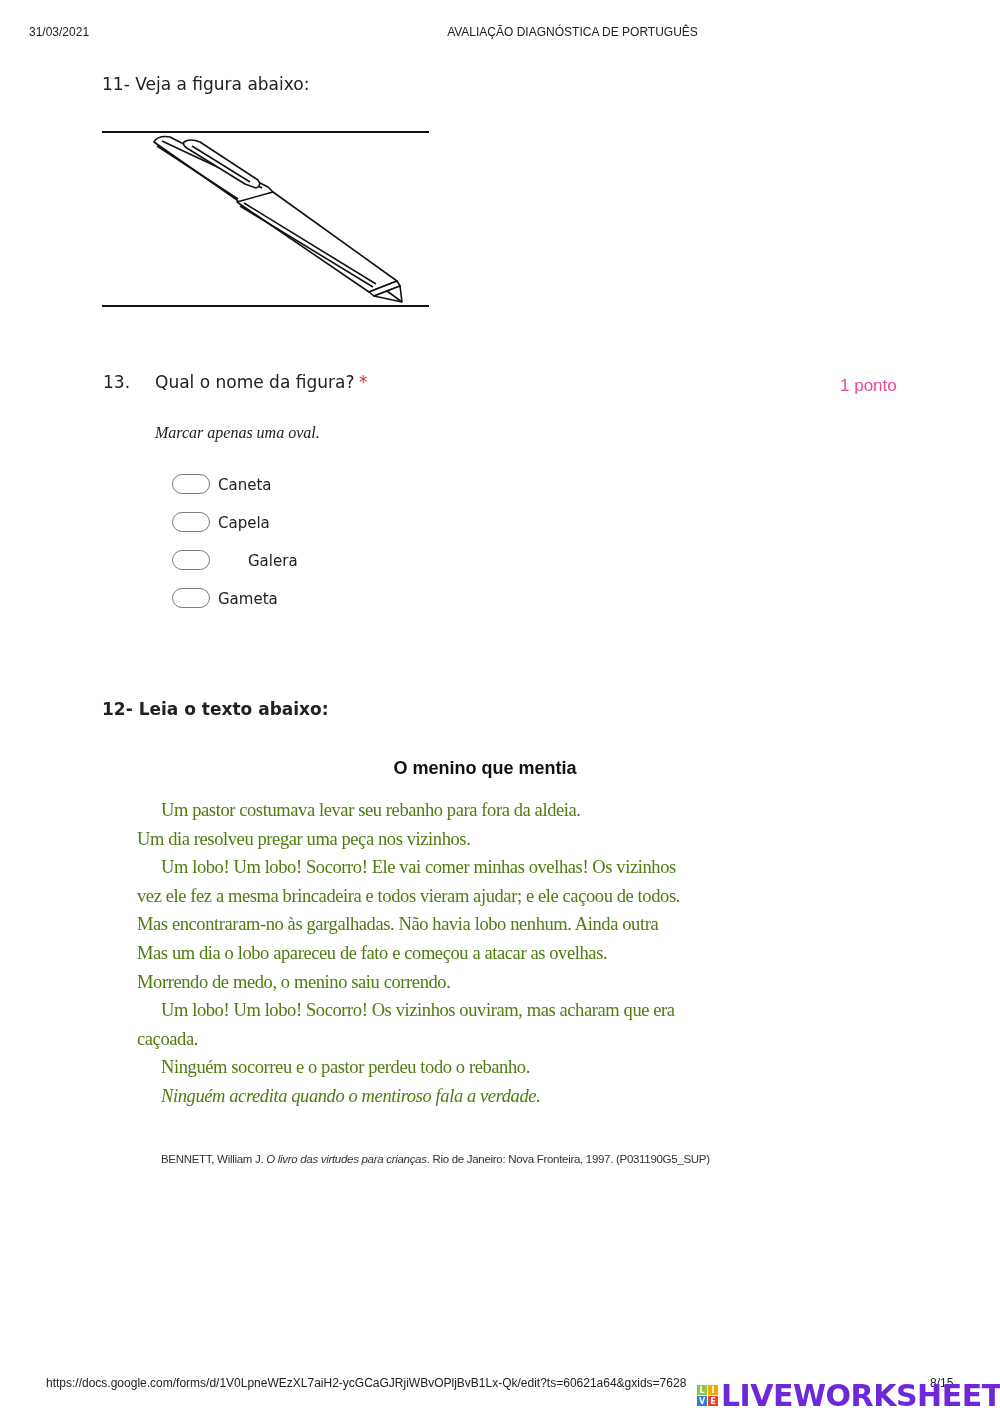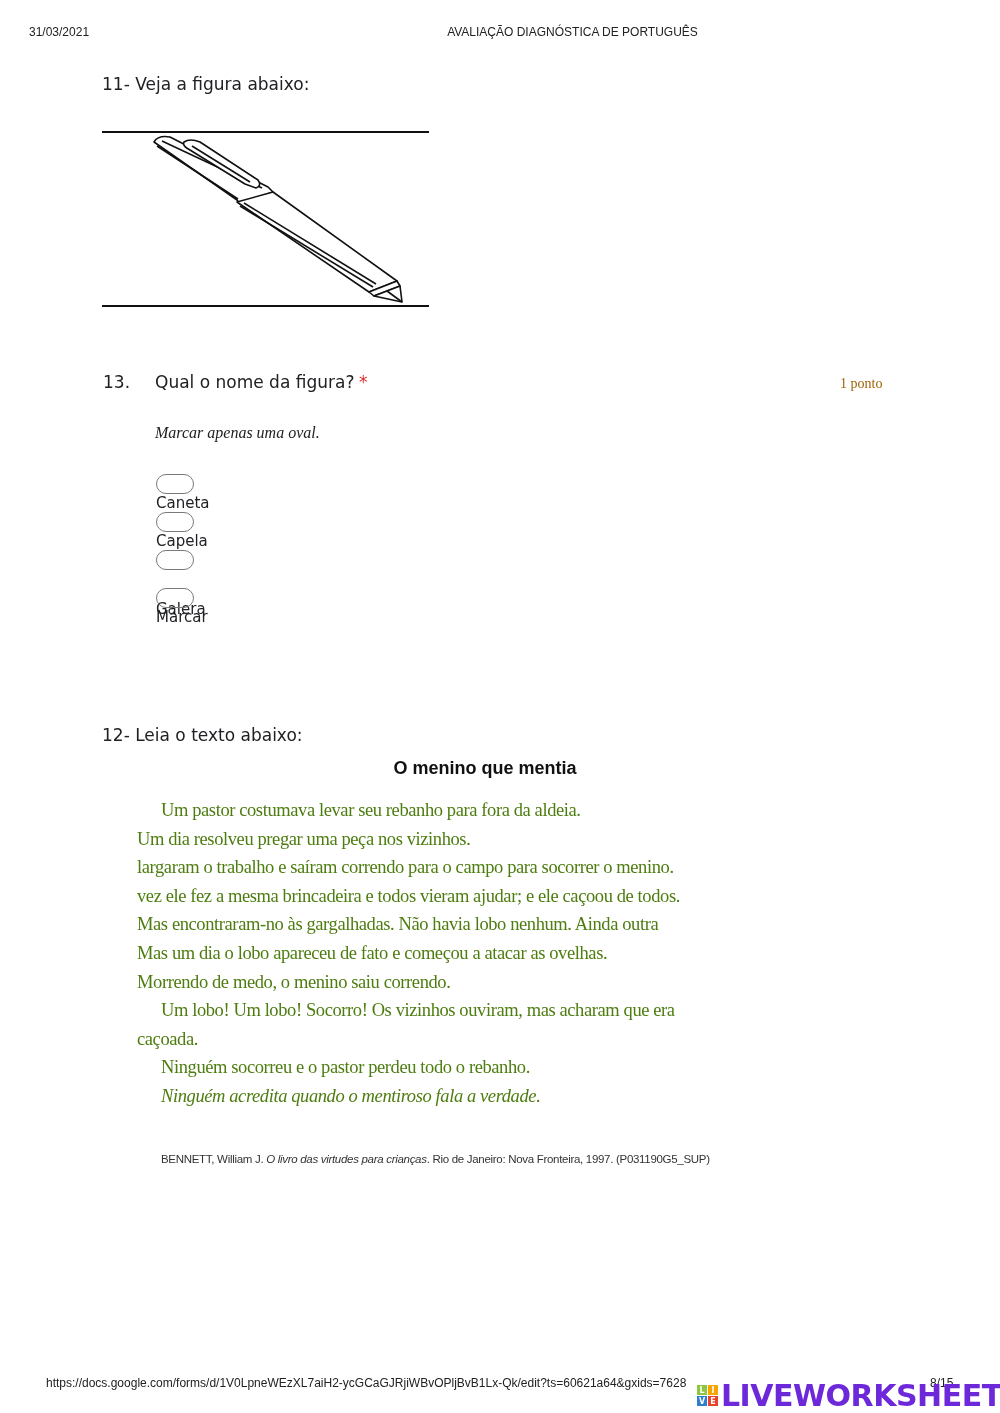--- a/index.html
+++ b/index.html
@@ -7,23 +7,23 @@
          font-family:"Liberation Sans", sans-serif; color:#202124; }
   .abs { position:absolute; }
   .hdr { font-size:12px; color:#222; top:25px; }
   .h-date { left:29px; }
   .h-title { left:0; width:1145px; text-align:center; }
   .section-title { font-family:"DejaVu Sans", sans-serif; font-size:17px; color:#202124; }
   .rule { background:#111; height:1.5px; }
   .qnum { font-family:"DejaVu Sans", sans-serif; font-size:17px; }
   .qtext { font-family:"DejaVu Sans", sans-serif; font-size:17px; }
   .req { color:#d93025; }
-  .points { font-size:14px; color:#a16207;font-family:Liberation Serif, serif; }
+  .points { font-size:17px; color:#ec4899; }
   .hint { font-family:Liberation Serif, serif; font-size:16px; font-style:italic; color:#202124; }
-  .opt { position:absolute; left:156px; display:flex; align-items:flex-start; cursor:pointer;flex-direction:column; }
+  .opt { position:absolute; left:172px; display:flex; align-items:flex-end; cursor:pointer; }
   .oval { width:38px; height:20px; border:1.5px solid #7a7a7a; border-radius:11px; box-sizing:border-box; margin-right:8px; }
   .opt-label { font-family:"DejaVu Sans", sans-serif; font-size:15px; color:#202124; }
   .story-title { font-family:"Liberation Sans", sans-serif; font-weight:bold; font-size:18px; color:#111; left:0; width:970px; text-align:center; top:758px; }
   .story { position:absolute; left:137px; top:796px; width:700px; font-family:Liberation Serif, serif;
            font-size:18.5px; color:#4d7c0f; line-height:28.6px; letter-spacing:-0.4px; }
   .story p { margin:0; }
   .story .ind { padding-left:24px; }
   .story .it { font-style:italic; padding-left:24px; }
   .ref { left:161px; top:1153px; font-size:11.5px; color:#333; letter-spacing:-0.3px; }
   .ref i { font-style:italic; }
@@ -80,30 +80,30 @@
 <div class="opt" style="top:512px;">
   <div class="oval"></div>
   <span class="opt-label">Capela</span>
 </div>
 <div class="opt" style="top:550px;gap:30px;">
   <div class="oval"></div>
   <span class="opt-label">Galera</span>
 </div>
 <div class="opt" style="top:588px;">
   <div class="oval"></div>
-  <span class="opt-label">Marcar</span>
+  <span class="opt-label">Gameta</span>
 </div>
 
-<div class="abs section-title" style="left:102px; top:725px;">12- Leia o texto abaixo:</div>
+<div class="abs section-title" style="left:102px; top:699px;font-weight:bold;">12- Leia o texto abaixo:</div>
 <div class="abs story-title">O menino que mentia</div>
 
 <div class="story">
   <p class="ind">Um pastor costumava levar seu rebanho para fora da aldeia.</p>
   <p>Um dia resolveu pregar uma peça nos vizinhos.</p>
-  <p>largaram o trabalho e saíram correndo para o campo para socorrer o menino.</p>
+  <p class="ind">Um lobo! Um lobo! Socorro! Ele vai comer minhas ovelhas! Os vizinhos</p>
   <p>vez ele fez a mesma brincadeira e todos vieram ajudar; e ele caçoou de todos.</p>
   <p>Mas encontraram-no às gargalhadas. Não havia lobo nenhum. Ainda outra</p>
   <p>Mas um dia o lobo apareceu de fato e começou a atacar as ovelhas.</p>
   <p>Morrendo de medo, o menino saiu correndo.</p>
   <p class="ind">Um lobo! Um lobo! Socorro! Os vizinhos ouviram, mas acharam que era</p>
   <p>caçoada.</p>
   <p class="ind">Ninguém socorreu e o pastor perdeu todo o rebanho.</p>
   <p class="it">Ninguém acredita quando o mentiroso fala a verdade.</p>
 </div>
 

